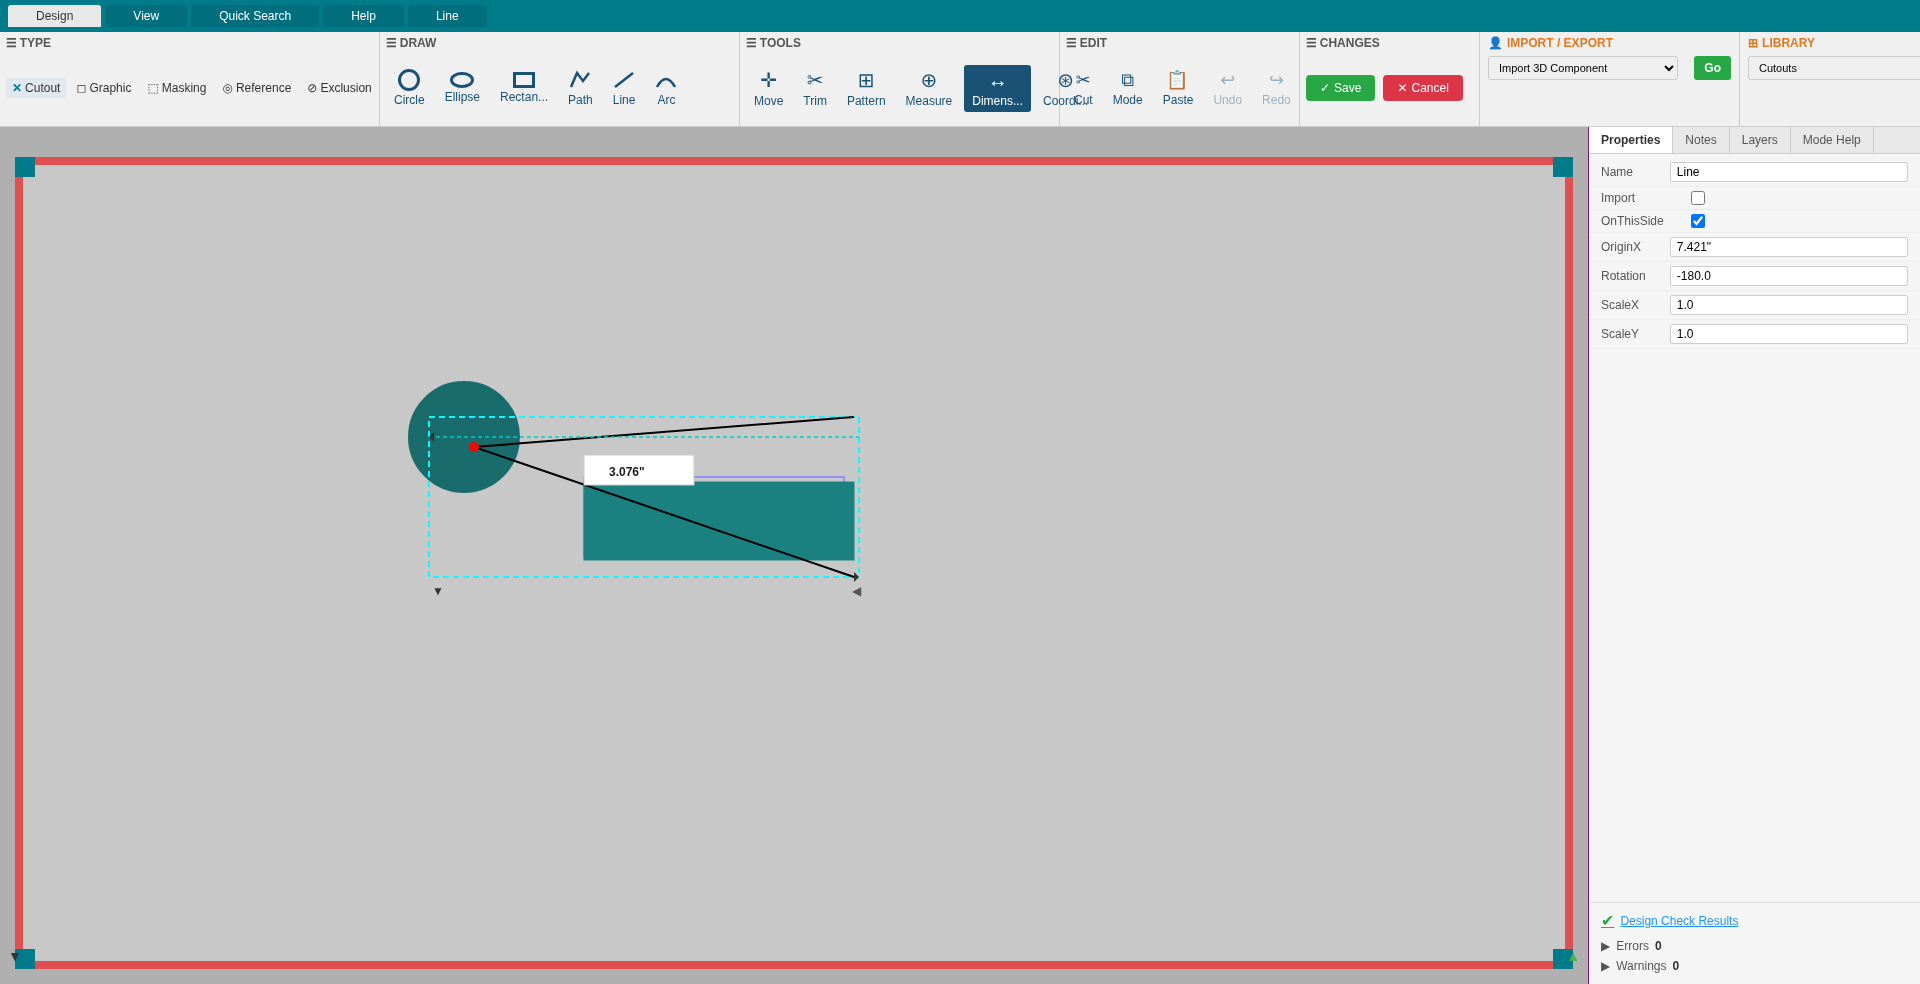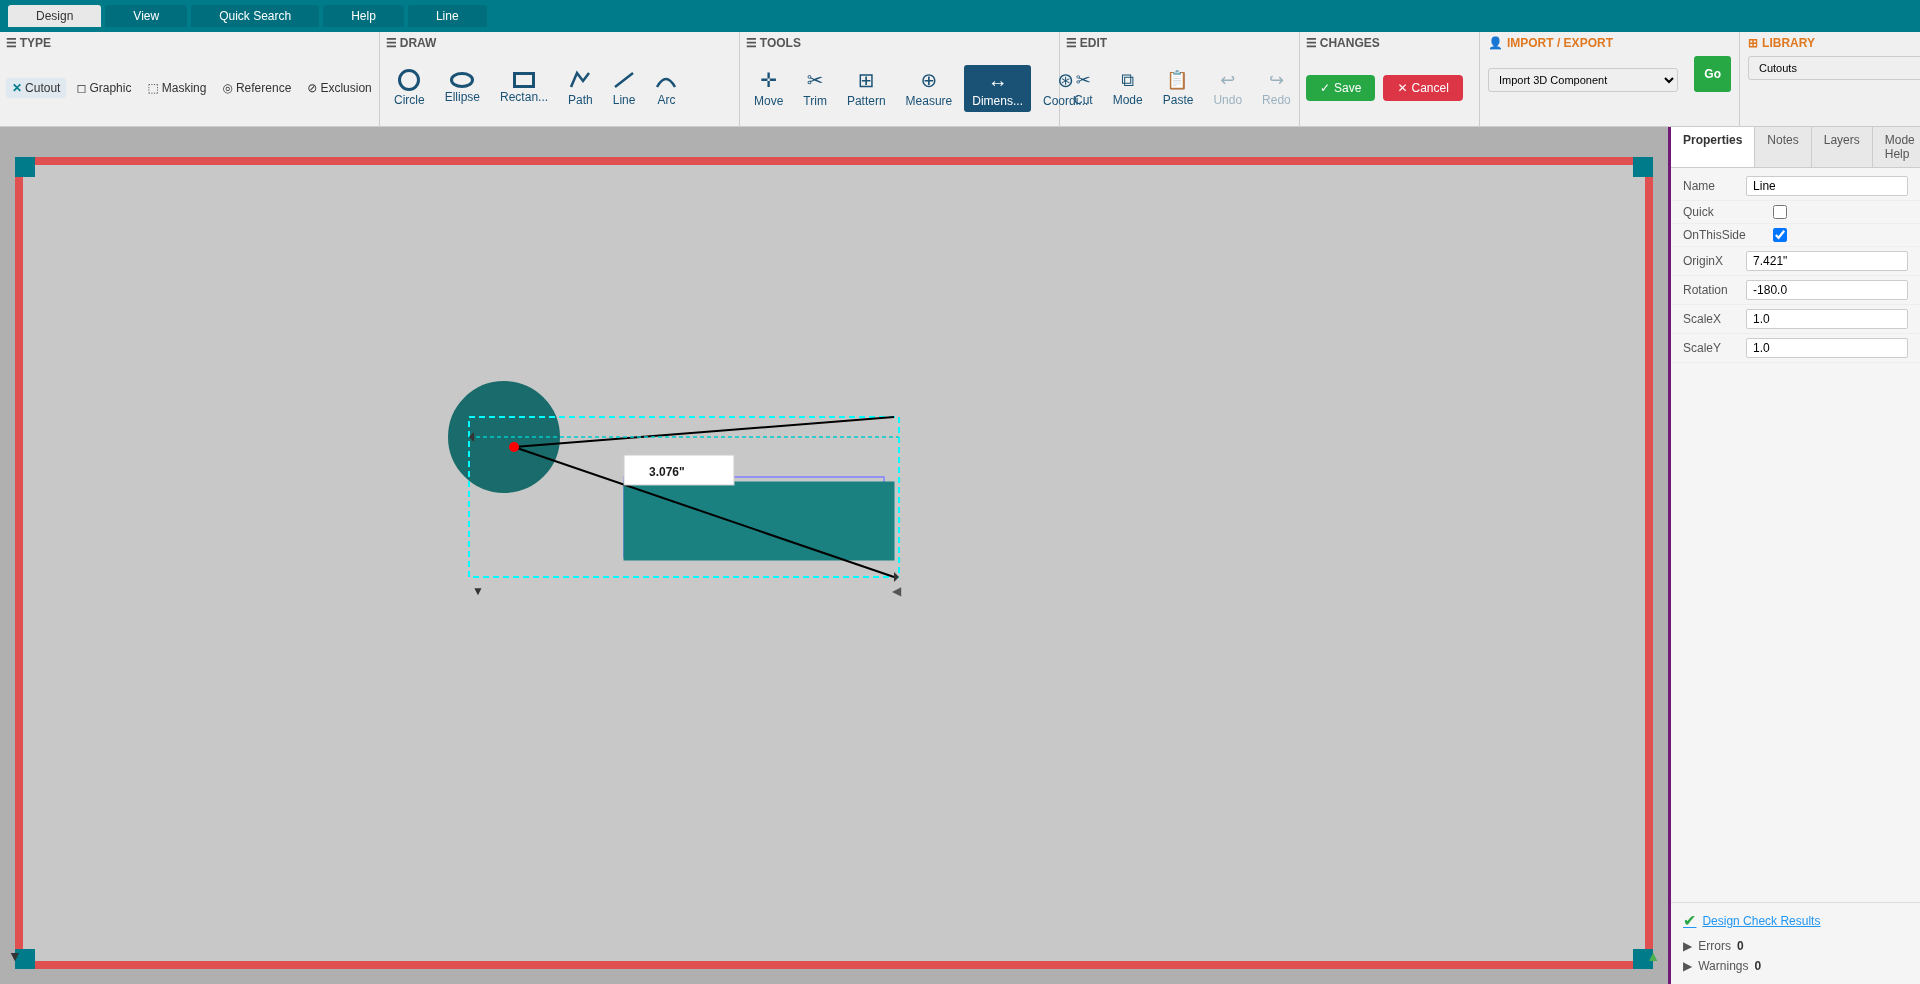--- a/index.html
+++ b/index.html
@@ -165,35 +165,35 @@
       font-size: 11px;
       color: #e07820;
       font-weight: bold;
       display: flex;
       align-items: center;
       gap: 4px;
       margin-bottom: 6px;
     }
     .import-export-row {
       display: flex;
-      align-items: flex-end;
+      align-items: flex-start;
       gap: 16px;
     }
     .import-select {
       padding: 4px 6px;
       border: 1px solid #ccc;
       border-radius: 3px;
       font-size: 11px;
       flex: 1;
     }
     .go-btn {
       background: #28a745;
       color: white;
       border: none;
-      padding: 11px 10px;
+      padding: 5px 10px;
       border-radius: 3px;
       cursor: pointer;
       font-size: 12px;
       font-weight: bold;
     }
 
     
     .library-section {
       min-width: 260px;
       padding: 4px 8px;
@@ -279,23 +279,23 @@
     .canvas-svg {
       position: absolute;
       top: 0;
       left: 0;
       width: 100%;
       height: 100%;
     }
 
     
     .right-panel {
-      width: 252px;
+      width: 332px;
       background: #f5f5f5;
-      border-left: 3px solid #701a75;
+      border-left: 1px solid #701a75;
       display: flex;
       flex-direction: column;
     }
 
     .panel-tabs {
       display: flex;
       background: #e8e8e8;
       border-bottom: 1px solid #ccc;
     }
     .panel-tab {
@@ -626,21 +626,21 @@
 
 
     <div class="properties-table">
 
       <div class="prop-row">
         <span class="prop-label">Name</span>
         <input class="prop-input" type="text" value="Line" style="">
       </div>
 
       <div class="prop-row">
-        <span class="prop-label">Quick</span>
+        <span class="prop-label">Import</span>
         <input class="prop-checkbox" type="checkbox" style="">
       </div>
 
       <div class="prop-row">
         <span class="prop-label">OnThisSide</span>
         <input class="prop-checkbox" type="checkbox" checked="" style="">
       </div>
 
       <div class="prop-row">
         <span class="prop-label">OriginX</span>

